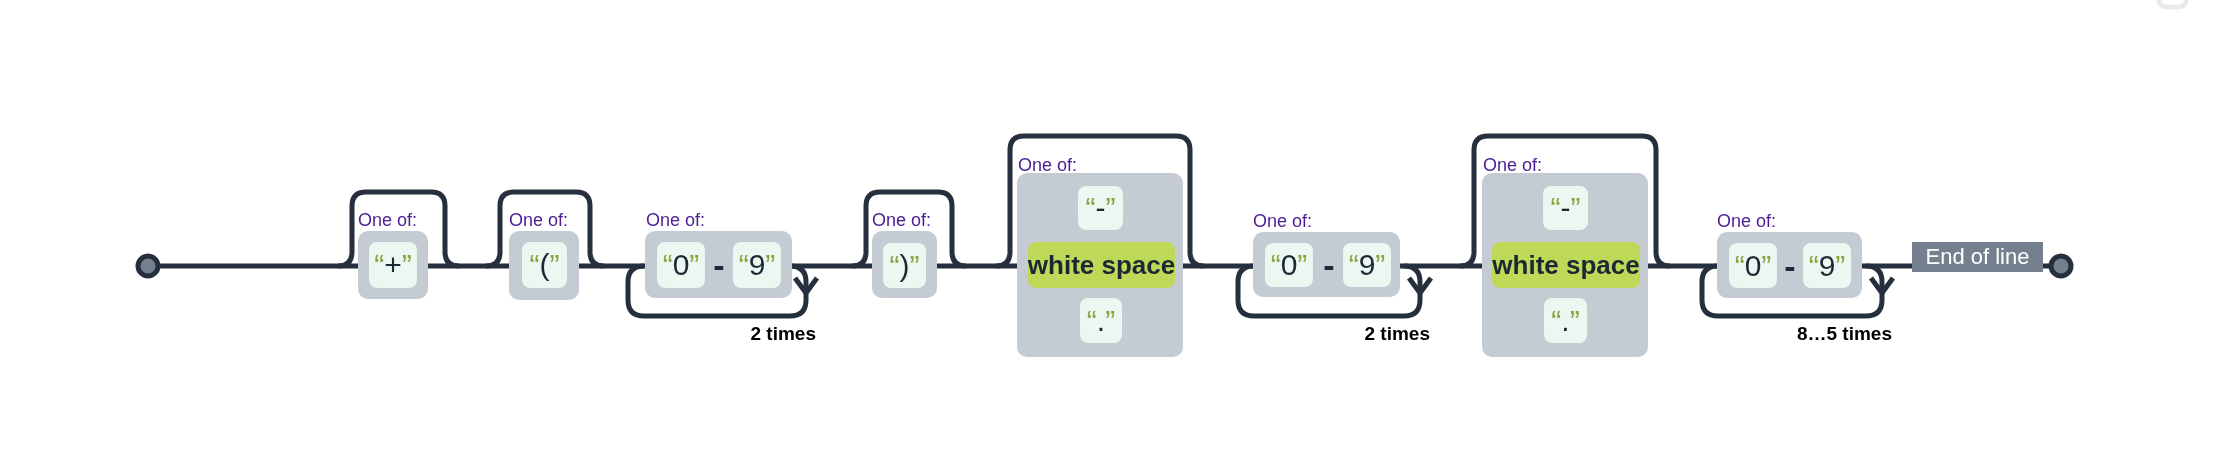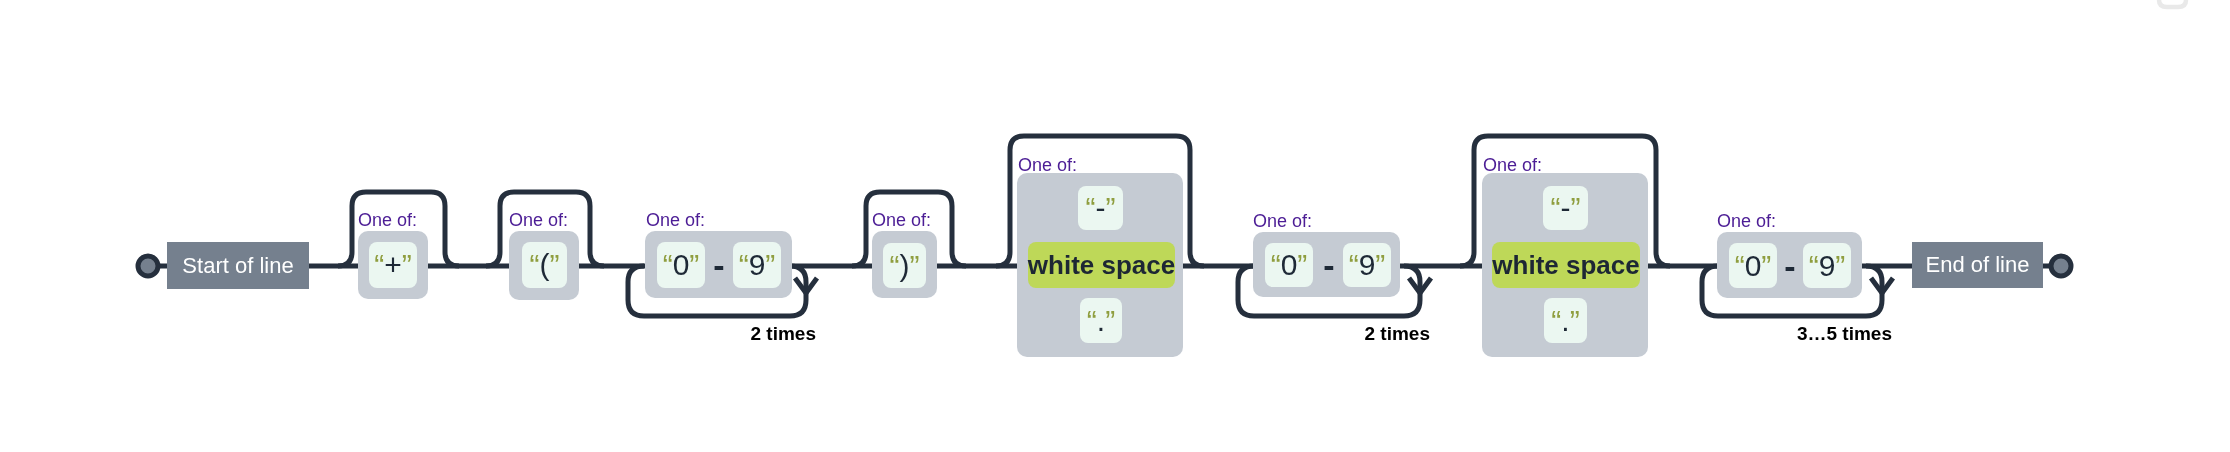--- a/index.html
+++ b/index.html
@@ -64,22 +64,21 @@
       <path d="M 1718 266 Q 1702 266 1702 282 L 1702 300 Q 1702 316 1718 316 L 1866 316 Q 1882 316 1882 300 L 1882 282 Q 1882 266 1866 266"></path>
       <polyline stroke-linejoin="round" points="1871,278 1882,293 1893,278"></polyline>
 
       <circle cx="148" cy="266" r="10" fill="#75808e"></circle>
       <circle cx="2061" cy="266" r="10" fill="#75808e"></circle>
     </g>
 
     <path stroke="#e9e9e9" stroke-width="4.5" fill="none" d="M 2159 -3 L 2159 0 Q 2159 7 2167 7 L 2178 7 Q 2186 7 2186 0 L 2186 -3"></path>
   </svg>
 
-  <div class="abs slate" style="left:167px;top:242px;width:142px;height:47px;">Start of line</div>
-  <div class="abs slate" style="left:1912px;top:242px;width:131px;height:46px;">End of line</div>
+  <div class="abs slate" style="left:1912px;top:242px;width:131px;height:30px;">End of line</div>
 
   <div class="abs label" style="left:358px;top:211px;">One of:</div>
   <div class="abs container" style="left:358px;top:231px;width:70px;height:68px;"></div>
   <div class="abs mint" style="left:369px;top:242px;width:48px;height:46px;">
     <span class="q">“</span>
       <span>+</span>
       <span class="q">”</span>
   </div>
 
   <div class="abs label" style="left:509px;top:211px;">One of:</div>
@@ -162,15 +161,15 @@
     <span class="q">“</span>
       <span>0</span>
       <span class="q">”</span>
   </div>
   <div class="abs rangesep" style="left:1777px;top:243px;width:26px;height:45px;">-</div>
   <div class="abs mint" style="left:1803px;top:243px;width:48px;height:45px;">
     <span class="q">“</span>
       <span>9</span>
       <span class="q">”</span>
   </div>
-  <div class="abs rep" style="right:338px;top:324px;">3…5 times</div>
+  <div class="abs rep" style="right:338px;top:324px;">8…5 times</div>
 
 </div>
 
 </body></html>

